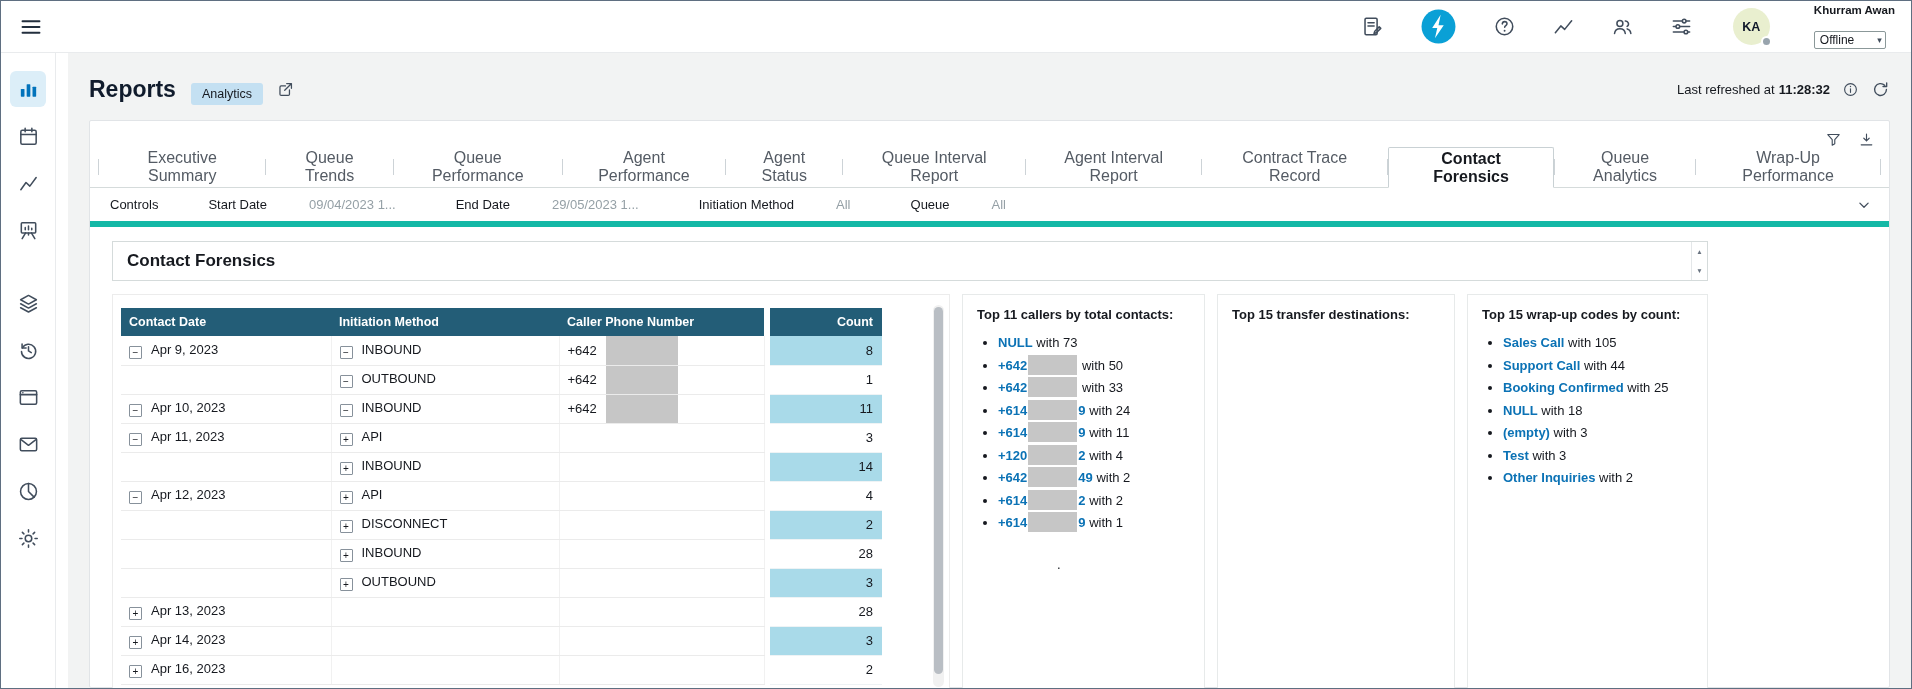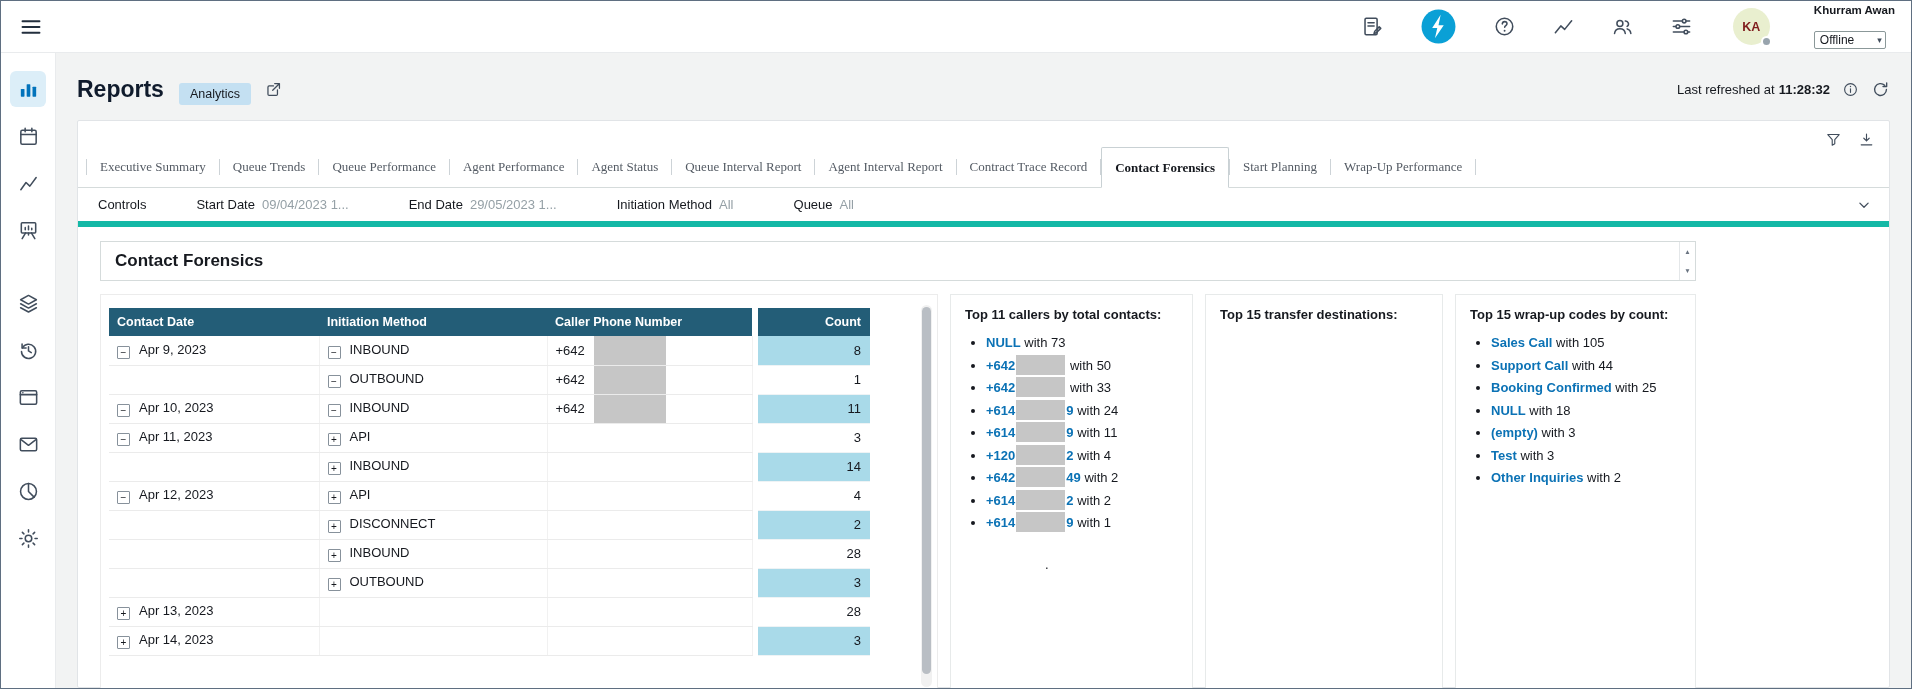--- a/index.html
+++ b/index.html
@@ -12,29 +12,29 @@
   
   .topbar { height:52px; flex:0 0 52px; display:flex; align-items:center; padding:0 16px 0 18px; background:#fff; border-bottom:1px solid #e9ebed; }
   .icon-btn { background:none; border:none; padding:0; cursor:pointer; color:#414d5c; display:flex; align-items:center; justify-content:center; }
   .icon-btn svg { width:22px; height:22px; }
   .hamburger svg { width:24px; height:24px; color:#232f3e; }
   .tb-right { margin-left:auto; display:flex; align-items:center; gap:36px; }
   .tb-icon { background:none; border:none; padding:0; cursor:pointer; color:#414d5c; display:flex; align-items:center; }
   .tb-icon svg { width:23px; height:23px; }
   .tb-icon.lightning svg { width:37px; height:37px; }
   .avatar-wrap { position:relative; margin-left:4px; }
-  .avatar { width:37px; height:37px; border-radius:50%; background:#e9efcf; color:#7f1d1d; font-size:12.5px; font-weight:700; display:flex; align-items:center; justify-content:center; }
+  .avatar { width:37px; height:37px; border-radius:50%; background:#e9efcf; color:#0f172a; font-size:12.5px; font-weight:700; display:flex; align-items:center; justify-content:center; }
   .status-dot { position:absolute; right:-2px; bottom:-2px; width:11px; height:11px; border-radius:50%; background:#98a4ad; border:2px solid #fff; }
   .user-block { display:flex; flex-direction:column; gap:15px; margin-left:-22px; padding-left:30px; }
   .user-name { font-size:11.5px; font-weight:700; color:#16191f; }
   .status-select { width:72px; height:18px; border:1px solid #8b9899; border-radius:2px; background:#fff; font-size:12px; color:#16191f; display:flex; align-items:center; justify-content:space-between; padding:0 3px 0 5px; cursor:pointer; }
   .status-select .caret { font-size:9px; color:#414d5c; }
 
   
-  .body-wrap { flex:1; display:flex; min-height:0; }
+  .body-wrap { flex:1; display:flex; min-height:0;gap:12px; }
   .sidebar { width:55px; flex:0 0 55px; background:#fff; border-right:1px solid #e9ebed; display:flex; flex-direction:column; align-items:center; padding-top:18px; }
   .side-icon { width:36px; height:36px; border:none; background:none; border-radius:6px; color:#414d5c; display:flex; align-items:center; justify-content:center; margin-bottom:11px; cursor:pointer; }
   .side-icon svg { width:23px; height:23px; }
   .side-icon.active { background:var(--sidebar-active-bg,#dceef8); color:var(--sidebar-active-fg,#0273bb); }
   .side-icon.group-start { margin-top:26px; }
 
   .main { flex:1; background:#f2f3f3; min-width:0; display:flex; flex-direction:column; overflow:hidden; }
 
   
   .page-head { display:flex; align-items:center; padding:21px 21px 15px 21px; }
@@ -46,29 +46,29 @@
   .refresh-area b { margin-left:4px; }
   .sm-icon svg { width:17px; height:17px; }
   .md-icon svg { width:19px; height:19px; }
 
   
   .card { flex:1; margin:0 21px; background:#fff; border:1px solid #e1e4e7; border-radius:2px; position:relative; min-height:0; }
   .card-tools { position:absolute; top:10px; right:14px; display:flex; gap:16px; }
   .card-tools svg { width:17px; height:17px; }
 
   .tabs { display:flex; align-items:center; height:41px; border-bottom:1px solid #d5dbdb; margin-top:26px; padding:0 8px; }
-  .tab { border:none; background:none; font-size:13px; color:#545b64; padding:0 13px; height:41px; cursor:pointer; font-family:Liberation Serif, serif; }
+  .tab { border:none; background:none; font-size:16px; color:#545b64; padding:0 13px; height:41px; cursor:pointer; font-family:Liberation Sans, sans-serif; }
   .tab.active { border:1px solid #c9d1d4; border-bottom-color:#fff; background:#fff; margin-bottom:-1px; height:41px; font-weight:700; color:#16191f; border-radius:2px 2px 0 0; }
   .tab-sep { width:1px; height:16px; background:#cdd3d7; }
 
   .controls { display:flex; align-items:center; height:39px; border-bottom:6px solid #14b8a6; padding:0 16px 0 20px; font-size:13px; }
   .controls-label { color:#16191f; margin-right:50px; }
   .filter { margin-right:60px; cursor:pointer; }
   .fname { color:#16191f; margin-right:7px; }
-  .fvalue { color:#95a0a6; }
+  .fvalue { color:#95a0a6;margin-left:35px; }
   .chev-btn { margin-left:auto; }
   .chev-btn svg { width:18px; height:18px; }
 
   .content { padding:14px 22px 0 22px; }
   .stbar { width:1596px; height:40px; border:1px solid #d5dbdb; background:#fff; display:flex; align-items:center; padding-left:14px; }
   .section-title { font-size:17px; font-weight:700; margin:0; color:#16191f; }
   .stepper { margin-left:auto; width:16px; height:100%; border-left:1px solid #e4e7e9; display:flex; flex-direction:column; }
   .stepper button { flex:1; border:none; background:none; font-size:6.5px; color:#697380; padding:0; cursor:pointer; }
 
   .vis-row { display:flex; gap:12px; margin-top:13px; height:402px; }
@@ -300,21 +300,21 @@
             <button class="tab">Agent Status</button>
             <span class="tab-sep"></span>
             <button class="tab">Queue Interval Report</button>
             <span class="tab-sep"></span>
             <button class="tab">Agent Interval Report</button>
             <span class="tab-sep"></span>
             <button class="tab">Contract Trace Record</button>
             <span class="tab-sep"></span>
             <button class="tab active">Contact Forensics</button>
             <span class="tab-sep"></span>
-            <button class="tab">Start Planning</button>
+            <button class="tab">Queue Analytics</button>
             <span class="tab-sep"></span>
             <button class="tab">Wrap-Up Performance</button>
             <span class="tab-sep"></span>
           </div>
 
         <div class="controls">
           <span class="controls-label">Controls</span>
           <span id="filters" style="display:flex;align-items:center;">
               <span class="filter"><span class="fname">Start Date</span><span class="fvalue">09/04/2023 1...</span></span>
               <span class="filter"><span class="fname">End Date</span><span class="fvalue">29/05/2023 1...</span></span>
@@ -428,20 +428,27 @@
                       <td class="spacercol"></td>
                       <td class="countc">28</td>
                     </tr>
                     <tr>
                       <td class="datec"><span class="exp">+</span><span>Apr 14, 2023</span></td>
                       <td class="methodc"><span></span></td>
                       <td class="phonec"><span></span></td>
                       <td class="spacercol"></td>
                       <td class="countc hl">3</td>
                     </tr>
+                    <tr>
+                      <td class="datec"><span class="exp">+</span><span>Apr 16, 2023</span></td>
+                      <td class="methodc"><span></span></td>
+                      <td class="phonec"><span></span></td>
+                      <td class="spacercol"></td>
+                      <td class="countc">2</td>
+                    </tr>
                   </tbody>
               </table>
               <div class="vscroll">
                   <div class="vthumb"></div>
                 </div>
             </div>
 
             <aside class="side-panel sp-0">
               <div class="sp-title">Top 11 callers by total contacts:</div>
               <ul>

